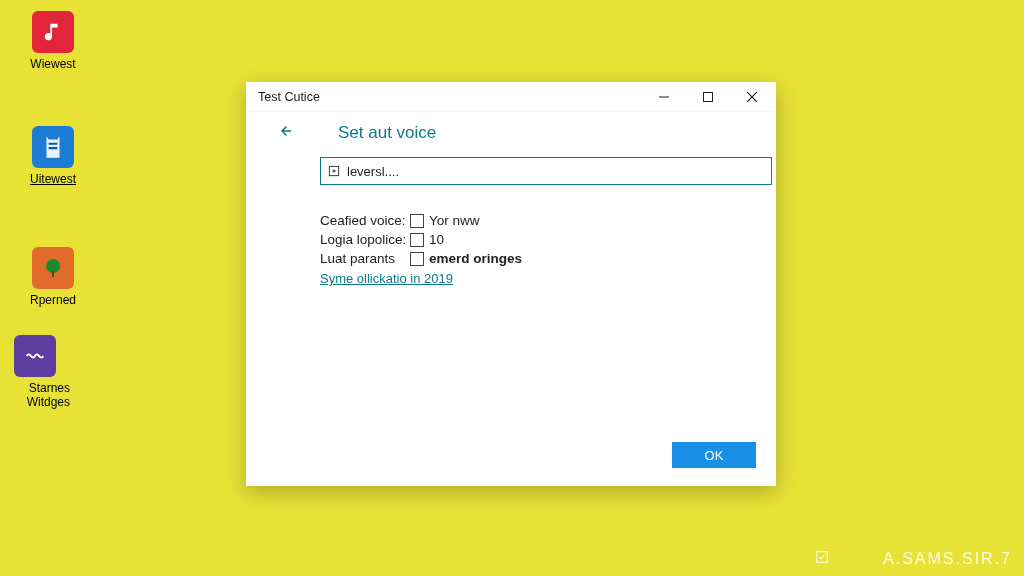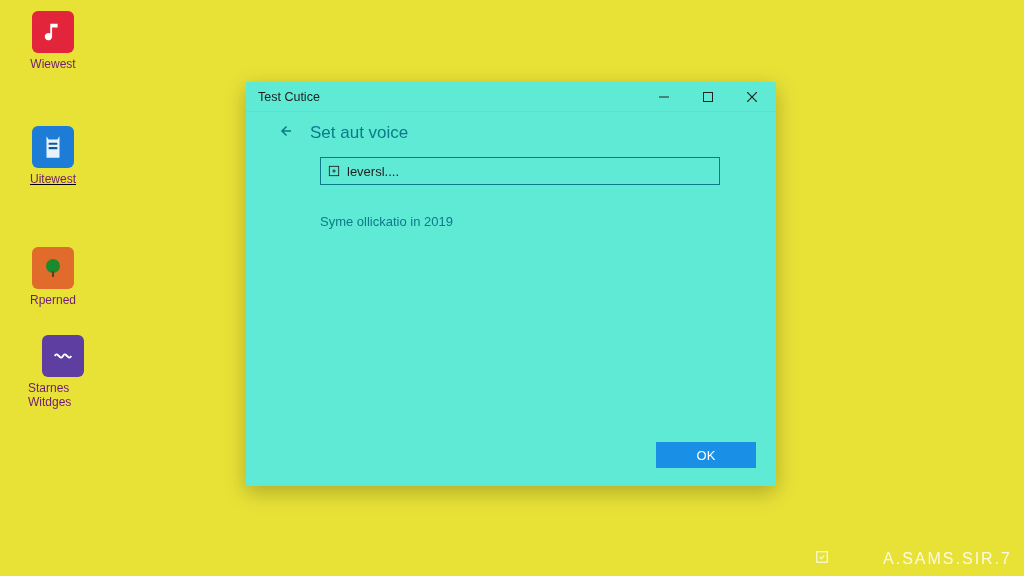--- a/index.html
+++ b/index.html
@@ -25,37 +25,37 @@
       width: 42px;
       height: 42px;
       border-radius: 6px;
       display: flex;
       align-items: center;
       justify-content: center;
       margin-bottom: 4px;
     }
     .desktop-icon .icon-label {
       font-size: 12px;
-      color: #701a75;
-      text-align: left;
+      color: #000000;
+      text-align: right;
       line-height: 1.2;
     }
     .tile-red { background: #e2253a; }
     .tile-blue { background: #1c7cd6; }
     .tile-orange { background: #e06b2a; }
     .tile-purple { background: #5e3ea1; border-radius: 50%; }
 
     
     .dialog {
       position: absolute;
       left: 246px;
       top: 82px;
       width: 530px;
       height: 404px;
-      background: #5eead4;
+      background: #ffffff;
       box-shadow: 0 6px 20px rgba(0,0,0,0.25);
       display: flex;
       flex-direction: column;
     }
     .titlebar {
       height: 30px;
       display: flex;
       align-items: center;
       justify-content: space-between;
       padding: 0 2px 0 12px;
@@ -83,39 +83,40 @@
     .dialog-body {
       flex: 1;
       padding: 8px 30px 0 30px;
       position: relative;
     }
     .heading-row {
       display: flex;
       align-items: center;
       margin-bottom: 14px;
       margin-top: 2px;
+      gap: 28px;
     }
     .back-arrow {
       color: #0c7a8a;
       font-size: 18px;
       margin-right: 16px;
       cursor: pointer;
       line-height: 1;
     }
     .heading {
       color: #0c7a8a;
       font-size: 17px;
       font-weight: 400;
     }
     .main-input-wrap {
       margin-left: 44px;
       margin-bottom: 28px;
     }
     .main-input {
-      width: 400px;
+      width: 452px;
       height: 28px;
       border: 1.5px solid #0c7a8a;
       display: flex;
       align-items: center;
       padding: 0 6px;
       font-size: 13px;
       color: #222;
     }
     .main-input .input-icon {
       margin-right: 6px;
@@ -157,30 +158,31 @@
       margin-top: 12px;
       font-size: 13px;
       color: #222;
       line-height: 1.4;
     }
     .link-text {
       color: #0c7a8a;
       margin-top: 4px;
       cursor: pointer;
       font-size: 13px;
+      text-decoration: underline;
     }
 
     .ok-button {
       position: absolute;
       right: 20px;
       bottom: 18px;
       background: #1a8fe6;
       color: #fff;
       border: none;
-      width: 100px;
+      width: 84px;
       height: 26px;
       font-size: 13px;
       cursor: pointer;
     }
 
     .watermark {
       position: absolute;
       right: 12px;
       bottom: 8px;
       color: rgba(255,255,255,0.85);
@@ -219,21 +221,21 @@
 <div class="desktop-icon" style="left:18px; top:247px;">
   <div class="icon-tile tile-orange">
     <svg width="24" height="24" viewBox="0 0 24 24">
         <circle cx="12" cy="10" r="7" fill="#1b8a2e"></circle>
         <rect x="11" y="15" width="2" height="6" fill="#6b3a1a"></rect>
       </svg>
   </div>
   <div class="icon-label">Rperned</div>
 </div>
 
-<div class="desktop-icon" style="left:28px; top:335px;">
+<div class="desktop-icon" style="left:0; top:335px;">
   <div class="icon-tile tile-purple">
     <svg width="22" height="22" viewBox="0 0 24 24">
         <path fill="none" stroke="#fff" stroke-width="2" d="M3 12c3-6 6 6 9 0s6 6 9 0"></path>
       </svg>
   </div>
   <div class="icon-label">Starnes Witdges</div>
 </div>
 
 <div class="dialog">
   <div class="titlebar">
@@ -273,20 +275,37 @@
         <span class="input-icon">
           <svg width="14" height="14" viewBox="0 0 24 24">
               <rect x="4" y="4" width="16" height="16" fill="none" stroke="#222" stroke-width="1.5"></rect>
               <path d="M9 12h6M12 9v6" stroke="#222" stroke-width="1.5"></path>
             </svg>
         </span>
         <span class="input-text">leversl....</span>
       </div>
     </div>
 
+    <div class="form-rows">
+      <div class="form-row">
+        <span class="row-label">Ceafied voice:</span>
+        <span class="checkbox"></span>
+        <span class="row-value">Yor nww</span>
+      </div>
+      <div class="form-row">
+        <span class="row-label">Logia lopolice:</span>
+        <span class="checkbox"></span>
+        <span class="row-value">10</span>
+      </div>
+      <div class="form-row">
+        <span class="row-label">Luat parants</span>
+        <span class="checkbox"></span>
+        <span class="row-value bold">emerd oringes</span>
+      </div>
+    </div>
 
     <div class="description link-text">Syme ollickatio in 2019</div>
 
     <button class="ok-button">OK</button>
   </div>
 </div>
 
 <div class="watermark">
   <span class="wm-icon">
     <svg width="14" height="14" viewBox="0 0 24 24">

